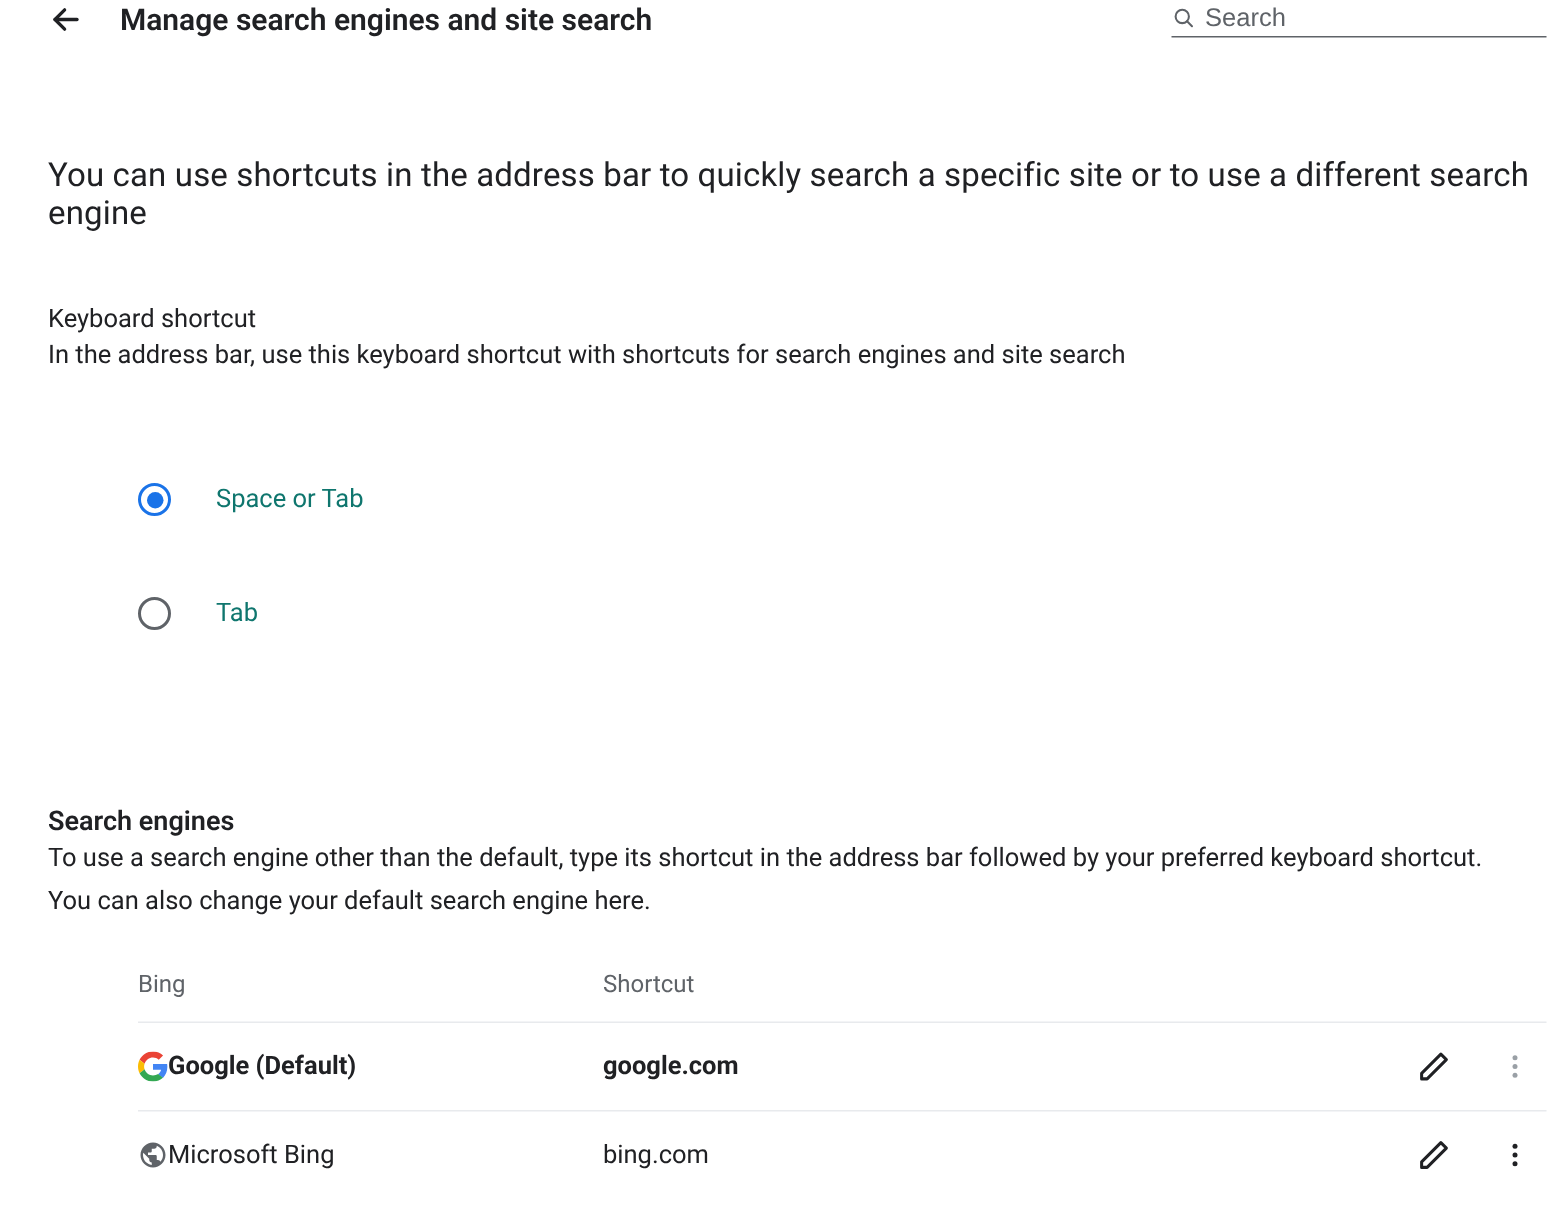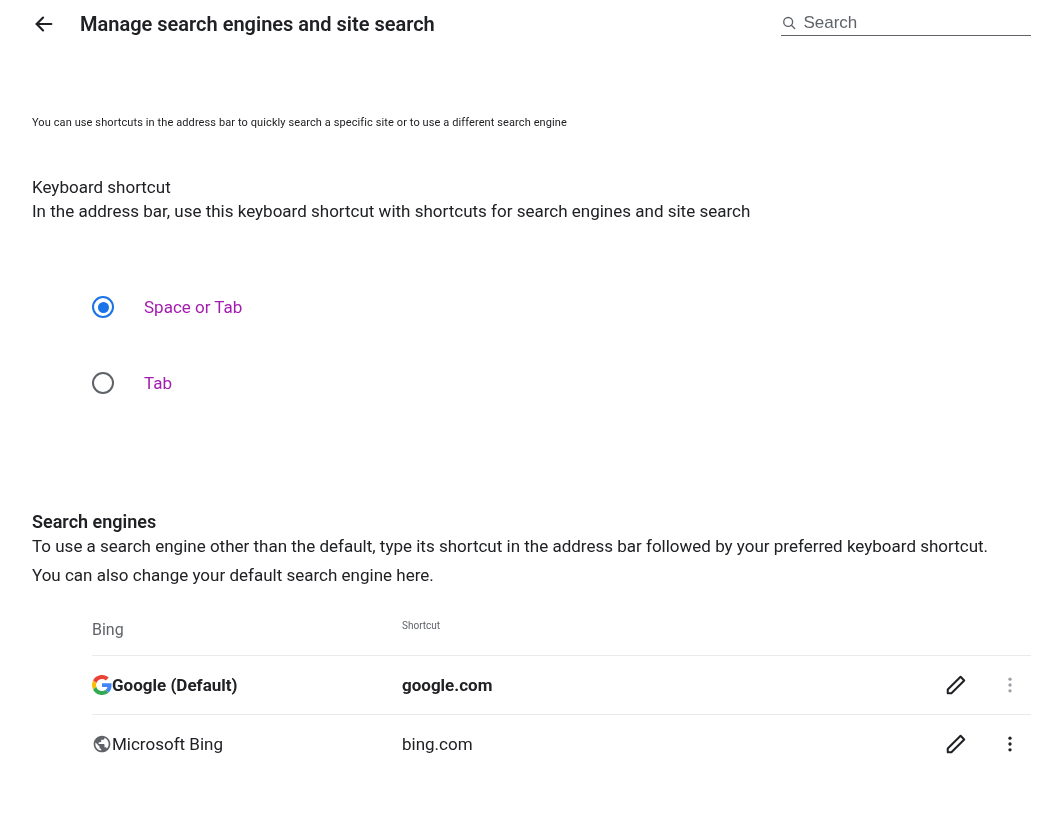--- a/index.html
+++ b/index.html
@@ -7,21 +7,21 @@
       font-family: "Segoe UI", Roboto, -apple-system, Arial, sans-serif;
       background: #fff;
       color: #202124;
       width: 1039px;
       height: 818px;
       overflow: hidden;
     }
     .container {
       padding-left: 32px;
       padding-right: 8px;
-      padding-top: 12px;
+      padding-top: 1px;
     }
     .header {
       display: flex;
       align-items: center;
       gap: 24px;
       margin-bottom: 80px;
     }
     .back-btn {
       width: 24px;
       height: 24px;
@@ -50,21 +50,21 @@
     .search-input {
       border: none;
       outline: none;
       font-size: 17px;
       color: #000000;
       width: 100%;
       background: transparent;
     }
     .search-input::placeholder { color: #5f6368; }
     .intro {
-      font-size: 11px;
+      font-size: 22px;
       color: #202124;
       margin-bottom: 48px;
       letter-spacing: 0.1px;
     }
     .subhead {
       font-size: 17px;
       color: #202124;
       margin-bottom: 4px;
     }
     .subdesc {
@@ -96,21 +96,21 @@
       width: 11px;
       height: 11px;
       background: #1a73e8;
       border-radius: 50%;
     }
     .radio.unchecked {
       border: 2.5px solid #5f6368;
     }
     .radio-label {
       font-size: 17px;
-      color: #a21caf;
+      color: #0f766e;
       text-align: center;
     }
     .section-title {
       font-size: 18px;
       font-weight: 600;
       margin-top: 90px;
     }
     .section-desc {
       font-size: 17px;
       color: #202124;
@@ -121,21 +121,21 @@
     .table {
       margin-left: 60px;
       margin-right: 0;
     }
     .thead {
       display: flex;
       padding: 14px 0 16px 0;
       border-bottom: 1px solid #e8eaed;
     }
     .col-name { width: 310px; font-size: 16px; color: #5f6368; }
-    .col-shortcut { flex: 1; font-size: 10px; color: #5f6368; }
+    .col-shortcut { flex: 1; font-size: 16px; color: #5f6368; }
     .trow {
       display: flex;
       align-items: center;
       padding: 18px 0;
       border-bottom: 1px solid #e8eaed;
     }
     .trow:last-child { border-bottom: none; }
     .engine-name-cell {
       width: 310px;
       display: flex;

